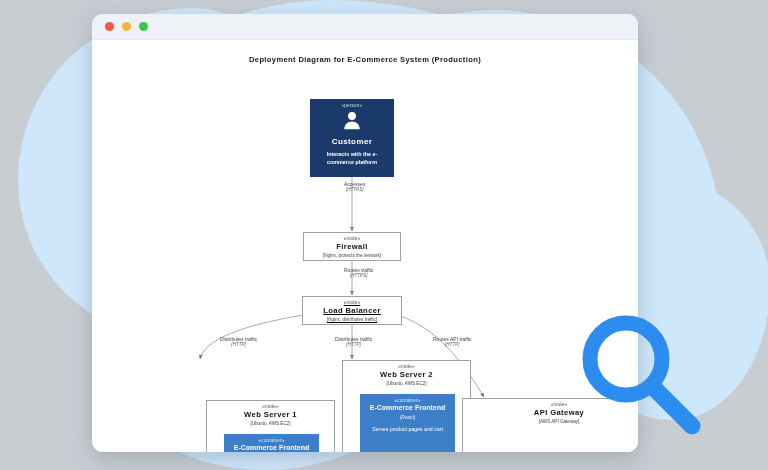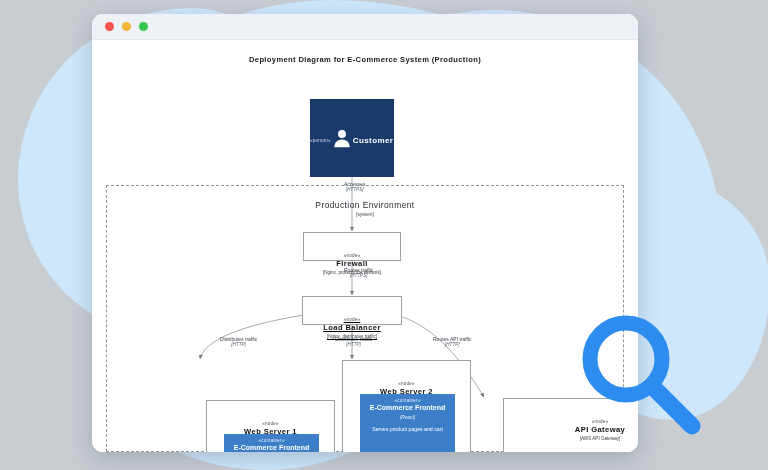--- a/index.html
+++ b/index.html
@@ -59,30 +59,30 @@
   .diagram-title {
     position: absolute; top: 15px; left: 0; width: 100%;
     text-align: center; font-size: 7.6px; font-weight: bold;
     color: #1a1a1a; letter-spacing: .35px;
   }
 
   
   .node {
     position: absolute; border: 1px solid #9aa2aa; background: #fff;
     display: flex; flex-direction: column; align-items: center;
-    justify-content: flex-start; padding-top: 20px;
+    justify-content: flex-start; padding-top: 3px;
   }
   .stereo { font-size: 4.6px; color: #4a5056; letter-spacing: .2px; }
   .nname { font-size: 7.6px; font-weight: bold; color: #111; letter-spacing: .4px; margin-top: 1px; }
   .ntech { font-size: 4.6px; color: #3d444b; margin-top: 1.5px; text-align: center; }
 
   
   .person {
     position: absolute; left: 218px; top: 59px; width: 84px; height: 78px;
-    background: #1a3a6b; display: flex; flex-direction: row; align-items: center;
+    background: #1a3a6b; display: flex; flex-direction: column; align-items: center;
     padding-top: 4px;
   }
   .person .stereo { color: #cdd9ea; }
   .person .nname { color: #ffffff; font-size: 8px; margin-top: 1px; }
   .person-icon { margin-top: 2px; }
   .person-desc {
     font-size: 5.4px; color: #ffffff; text-align: center; margin-top: 5px;
     line-height: 1.45; font-weight: bold; padding: 0 6px;
   }
 
@@ -98,21 +98,21 @@
   .boundary-sub {
     position: absolute; top: 26px; left: 0; width: 100%; text-align: center;
     font-size: 4.8px; color: #3d444b;
   }
 
   
   .n-firewall { left: 211px; top: 192px; width: 98px; height: 29px; }
   .n-lb       { left: 210px; top: 256px; width: 100px; height: 29px; text-decoration: underline; }
   .n-ws1      { left: 114px; top: 320px; width: 129px; height: 106px; margin-top: 40px; }
   .n-ws2      { left: 250px; top: 320px; width: 129px; height: 106px; align-items: center; }
-  .n-api      { left: 411px; top: 358px; width: 194px; height: 68px; }
+  .n-api      { left: 370px; top: 358px; width: 194px; height: 68px; }
 
   
   .container-box {
     position: absolute; left: 17px; top: 33px; width: 95px; height: 66px;
     background: #3d7ec9; display: flex; flex-direction: column; align-items: center;
     padding-top: 4px;
   }
   .container-box .stereo { color: #d6e5f7; }
   .container-box .cname {
     font-size: 7px; font-weight: bold; color: #fff; text-align: center;
@@ -216,24 +216,20 @@
         <div class="person-icon">
           <svg width="22" height="22" viewBox="0 0 24 24">
             <circle cx="12" cy="6.6" r="4.3" fill="#ffffff"></circle>
             <path d="M3.6 21 C3.6 15.6 7.4 12.6 12 12.6 C16.6 12.6 20.4 15.6 20.4 21 Z" fill="#ffffff"></path>
           </svg>
         </div>
         <div class="nname">Customer</div>
         <div class="person-desc">Interacts with the e-commerce platform</div>
       </div>
 
-      <div class="boundary">
-        <div class="boundary-title">Production Environment</div>
-        <div class="boundary-sub">[system]</div>
-      </div>
 
       <div class="node n-firewall">
         <div class="stereo">«node»</div>
         <div class="nname">Firewall</div>
         <div class="ntech">[Nginx, protects the network]</div>
       </div>
 
       <div class="node n-lb">
         <div class="stereo">«node»</div>
         <div class="nname">Load Balancer</div>

